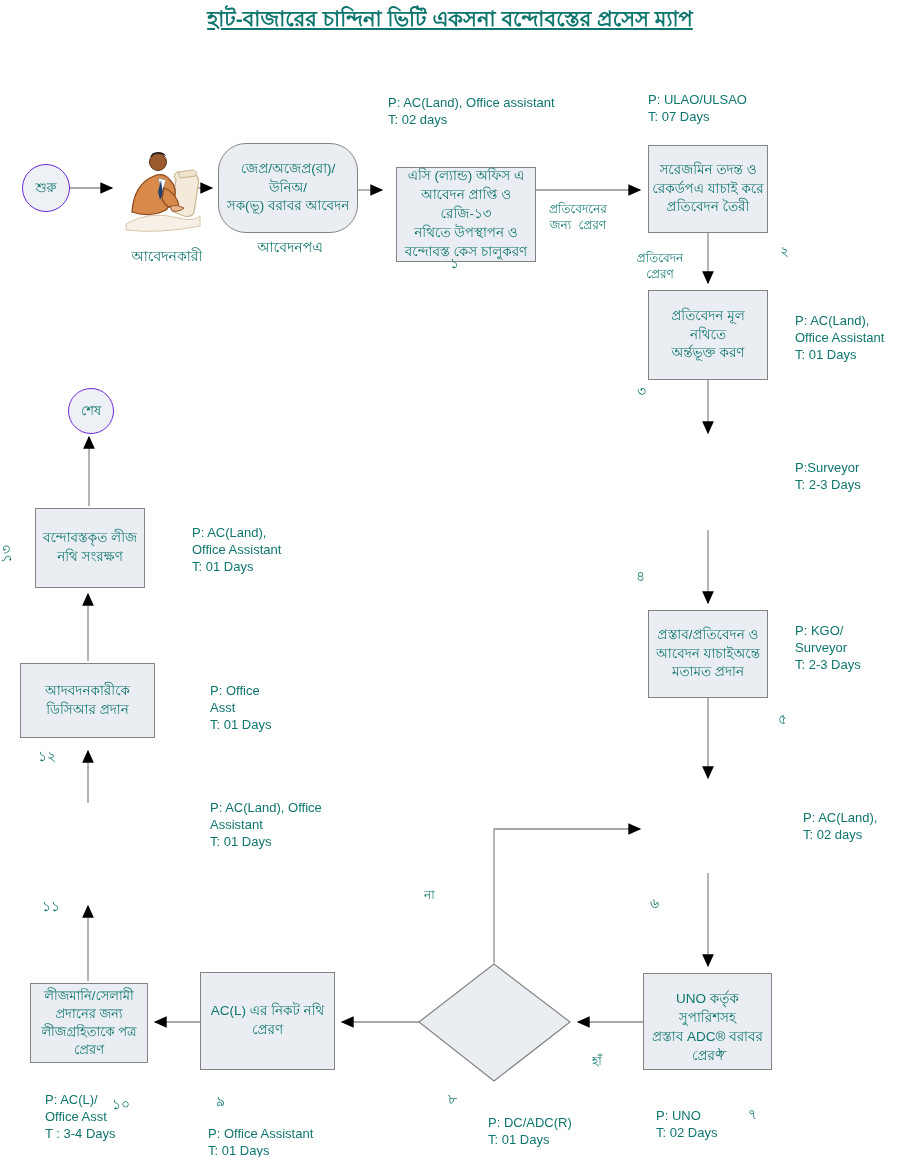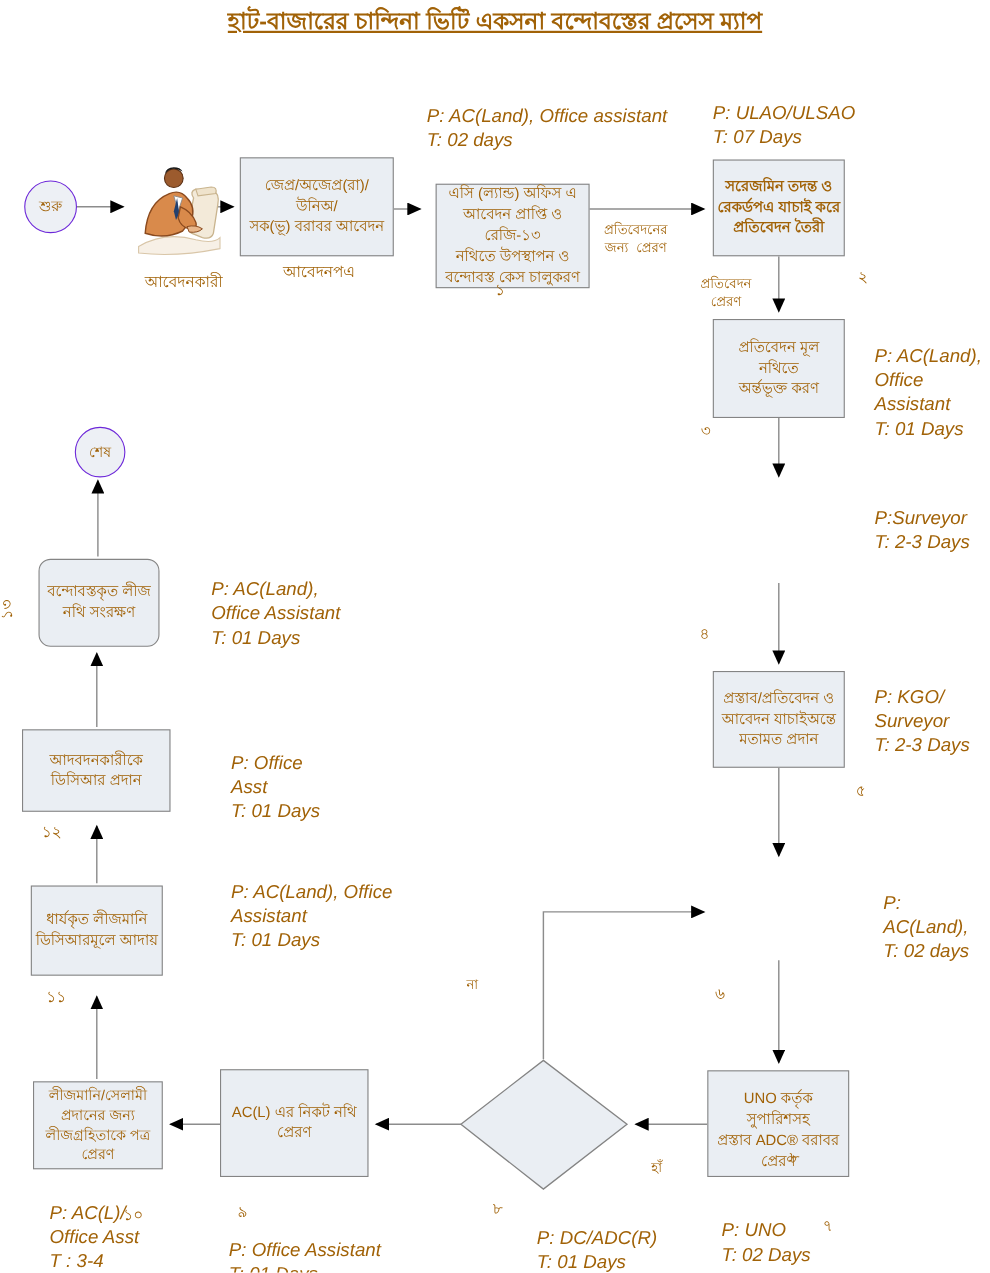--- a/index.html
+++ b/index.html
@@ -1,18 +1,18 @@
 <!DOCTYPE html>
 <html><head>
 <meta charset="utf-8">
 <style>
   html,body { margin:0; padding:0; background:#ffffff; }
   .canvas {
     position:relative; width:900px; height:1157px; background:#ffffff;
-    font-family:"Liberation Sans","DejaVu Sans",sans-serif; color:#a16207;
+    font-family:"Liberation Sans","DejaVu Sans",sans-serif; color:#0f766e;
     overflow:hidden;
   }
   .title {
     position:absolute; top:3px; left:0; width:100%; text-align:center;
     font-size:21px; font-weight:bold;
   }
   .title span { text-decoration:underline; }
   svg.layer { position:absolute; left:0; top:0; width:900px; height:1157px; }
   .box {
     position:absolute; background:#eaeef3; border:1px solid #848484;
@@ -22,21 +22,21 @@
   }
   .circle {
     position:absolute; border-radius:50%; background:#edf0f5; border:1px solid #6d28d9;
     display:flex; align-items:center; justify-content:center; font-size:13px;
   }
   .diamond-text {
     position:absolute; text-align:center; font-size:13px; line-height:1.35;
     white-space:pre-line;
   }
   .ann {
-    position:absolute; font-size:17px; line-height:1.3; white-space:pre-line;font-style:italic;
+    position:absolute; font-size:13px; line-height:1.3; white-space:pre-line;
   }
   .num { position:absolute; font-size:14px; }
   .num-rot { transform:rotate(-90deg); transform-origin:center; }
   .edge-label {
     position:absolute; font-size:12px; text-align:center; white-space:pre-line;
     line-height:1.3;
     font-family:Liberation Mono, monospace;
   }
   .caption { position:absolute; font-size:14px; }
   .num-inside { position:absolute; left:58%; bottom:6px; font-size:14px; }
@@ -87,41 +87,41 @@
     <circle cx="38" cy="14" r="8.5" fill="#9c5b2e" stroke="#5a3015" stroke-width="1"></circle>
     <path d="M30 10 Q36 2 46 8 Q44 4 38 4 Q31 4 30 10 Z" fill="#1a1a1a"></path>
     <path d="M12 64 Q14 36 34 28 Q44 24 50 32 Q58 40 54 52 L46 62 Q30 70 12 64 Z" fill="#d98a4b" stroke="#8a4a1e" stroke-width="1.3"></path>
     <path d="M38 30 L42 44 L46 32 Z" fill="#ffffff" stroke="#888" stroke-width="0.8"></path>
     <path d="M41 32 L43 46 L40 52 L38 44 Z" fill="#23406e"></path>
     <path d="M44 40 Q54 44 58 54 Q60 60 52 60 Q44 58 42 50 Z" fill="#d98a4b" stroke="#8a4a1e" stroke-width="1.2"></path>
     <path d="M50 58 Q58 56 64 60 Q60 64 52 63 Z" fill="#e8b68a" stroke="#8a4a1e" stroke-width="0.9"></path>
   </svg>
   <div class="caption" style="left:122px; top:245px; width:90px; text-align:center;">আবেদনকারী</div>
 
-  <div class="box" style="left:218px; top:143px; width:140px; height:90px;">
+  <div class="box" style="left:218px; top:143px; width:140px; height:90px;border-radius:28px;">
     <span>জেপ্র/অজেপ্র(রা)/উনিঅ/
 সক(ভূ) বরাবর আবেদন</span>
   </div>
   <div class="caption" style="left:240px; top:236px; width:100px; text-align:center;">আবেদনপএ</div>
 
   <div class="ann" style="left:388px; top:95px; width:240px;">P: AC(Land), Office assistant
 T: 02 days</div>
   <div class="box" style="left:396px; top:147px; width:140px; height:95px;margin-top:20px;">
     <span>এসি (ল্যান্ড) অফিস এ
 আবেদন প্রাপ্তি ও রেজি-১৩
 নথিতে উপস্থাপন ও
 বন্দোবস্ত কেস চালুকরণ</span>
   </div>
   <div class="num" style="left:450px; top:252px;">১</div>
   <div class="edge-label" style="left:528px; top:203px; width:100px;">প্রতিবেদনের
 জন্য প্রেরণ</div>
 
   <div class="ann" style="left:648px; top:92px; width:200px;">P: ULAO/ULSAO
 T: 07 Days</div>
-  <div class="box" style="left:648px; top:145px; width:120px; height:88px;font-weight:bold;">
+  <div class="box" style="left:648px; top:145px; width:120px; height:88px;">
     <span>সরেজমিন তদন্ত ও
 রেকর্ডপএ যাচাই করে
 প্রতিবেদন তৈরী</span>
   </div>
   <div class="num" style="left:780px; top:240px;">২</div>
   <div class="edge-label" style="left:620px; top:252px; width:80px;">প্রতিবেদন
 প্রেরণ</div>
 
   <div class="box" style="left:648px; top:290px; width:120px; height:90px;">
     <span>প্রতিবেদন মূল নথিতে
@@ -178,39 +178,35 @@
     <span>লীজমানি/সেলামী
 প্রদানের জন্য
 লীজগ্রহিতাকে পত্র
 প্রেরণ</span>
   </div>
   <div class="ann" style="left:45px; top:1092px; width:90px;">P: AC(L)/
 Office Asst
 T : 3-4 Days</div>
   <div class="num" style="left:112px; top:1093px;">১০</div>
 
-  <div class="box" style="left:28px; top:805px; width:120px; height:82px;">
-    <span>ধার্যকৃত লীজমানি
-ডিসিআরমূলে আদায়</span>
-  </div>
   <div class="num" style="left:42px; top:895px;">১১</div>
   <div class="ann" style="left:210px; top:800px; width:160px;">P: AC(Land), Office
 Assistant
 T: 01 Days</div>
 
   <div class="box" style="left:20px; top:663px; width:135px; height:75px;">
     <span>আদবদনকারীকে
 ডিসিআর প্রদান</span>
   </div>
   <div class="num" style="left:38px; top:745px;">১২</div>
   <div class="ann" style="left:210px; top:683px; width:120px;">P: Office
 Asst
 T: 01 Days</div>
 
-  <div class="box" style="left:35px; top:508px; width:110px; height:80px;border-radius:11px;">
+  <div class="box" style="left:35px; top:508px; width:110px; height:80px;">
     <span>বন্দোবস্তকৃত লীজ
 নথি সংরক্ষণ</span>
   </div>
   <div class="num num-rot" style="left:-2px; top:542px;">১৩</div>
   <div class="ann" style="left:192px; top:525px; width:150px;">P:  AC(Land),
    Office Assistant
 T:  01 Days</div>
 
   <div class="circle" style="left:68px; top:388px; width:44px; height:44px;">
     <span>শেষ</span>

